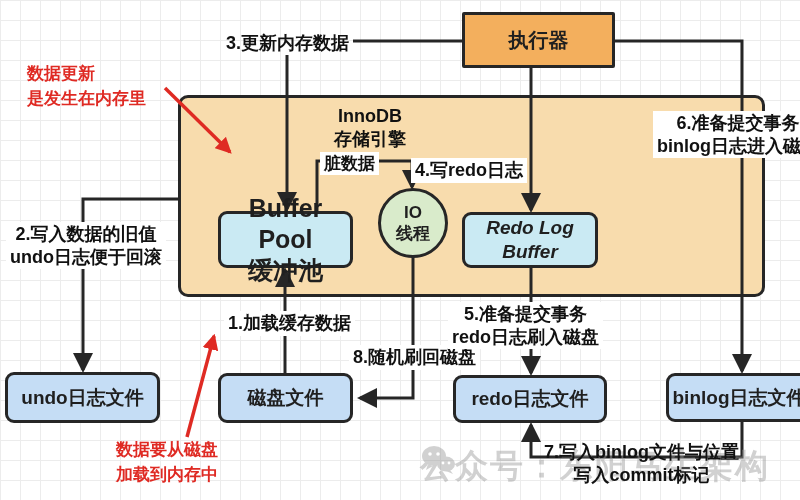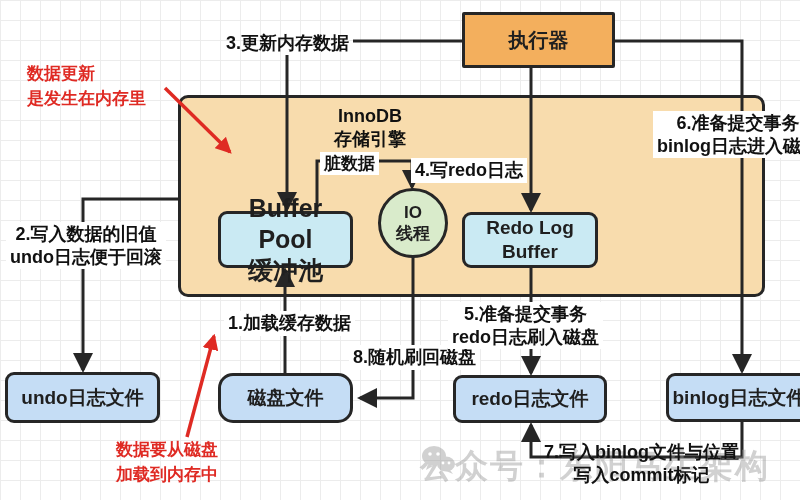--- a/index.html
+++ b/index.html
@@ -79,29 +79,29 @@
   <div class="abs node" style="left:218px;top:211px;width:135px;height:57px;background:#caeaf3;border-radius:9px;font-size:25px;">
     <div>Buffer Pool</div>
     <div>缓冲池</div>
   </div>
 
   <div class="abs node" style="left:378px;top:188px;width:70px;height:70px;background:#d9ebcb;border-radius:50%;font-size:17px;">
     <div>IO</div>
     <div>线程</div>
   </div>
 
-  <div class="abs node" style="left:462px;top:212px;width:136px;height:56px;background:#caeaf3;border-radius:9px;font-size:19px;">
+  <div class="abs node" style="left:462px;top:212px;width:136px;height:56px;background:#caeaf3;border-radius:9px;font-size:19px;font-style:italic;">
     <div>Redo Log</div>
     <div>Buffer</div>
   </div>
 
   <div class="abs node" style="left:5px;top:372px;width:155px;height:51px;background:#c5ddf5;border-radius:9px;font-size:19px;">
     <span>undo日志文件</span>
   </div>
-  <div class="abs node" style="left:218px;top:373px;width:135px;height:50px;background:#c5ddf5;border-radius:15px;font-size:19px;">
+  <div class="abs node" style="left:218px;top:373px;width:135px;height:50px;background:#c5ddf5;border-radius:9px;font-size:19px;">
     <span>磁盘文件</span>
   </div>
   <div class="abs node" style="left:453px;top:375px;width:154px;height:48px;background:#c5ddf5;border-radius:9px;font-size:19px;">
     <span>redo日志文件</span>
   </div>
   <div class="abs node" style="left:666px;top:373px;width:146px;height:49px;background:#c5ddf5;border-radius:9px;font-size:19px;">
     <span>binlog日志文件</span>
   </div>
 
   <div class="abs watermark" style="left:420px;top:444px;">

